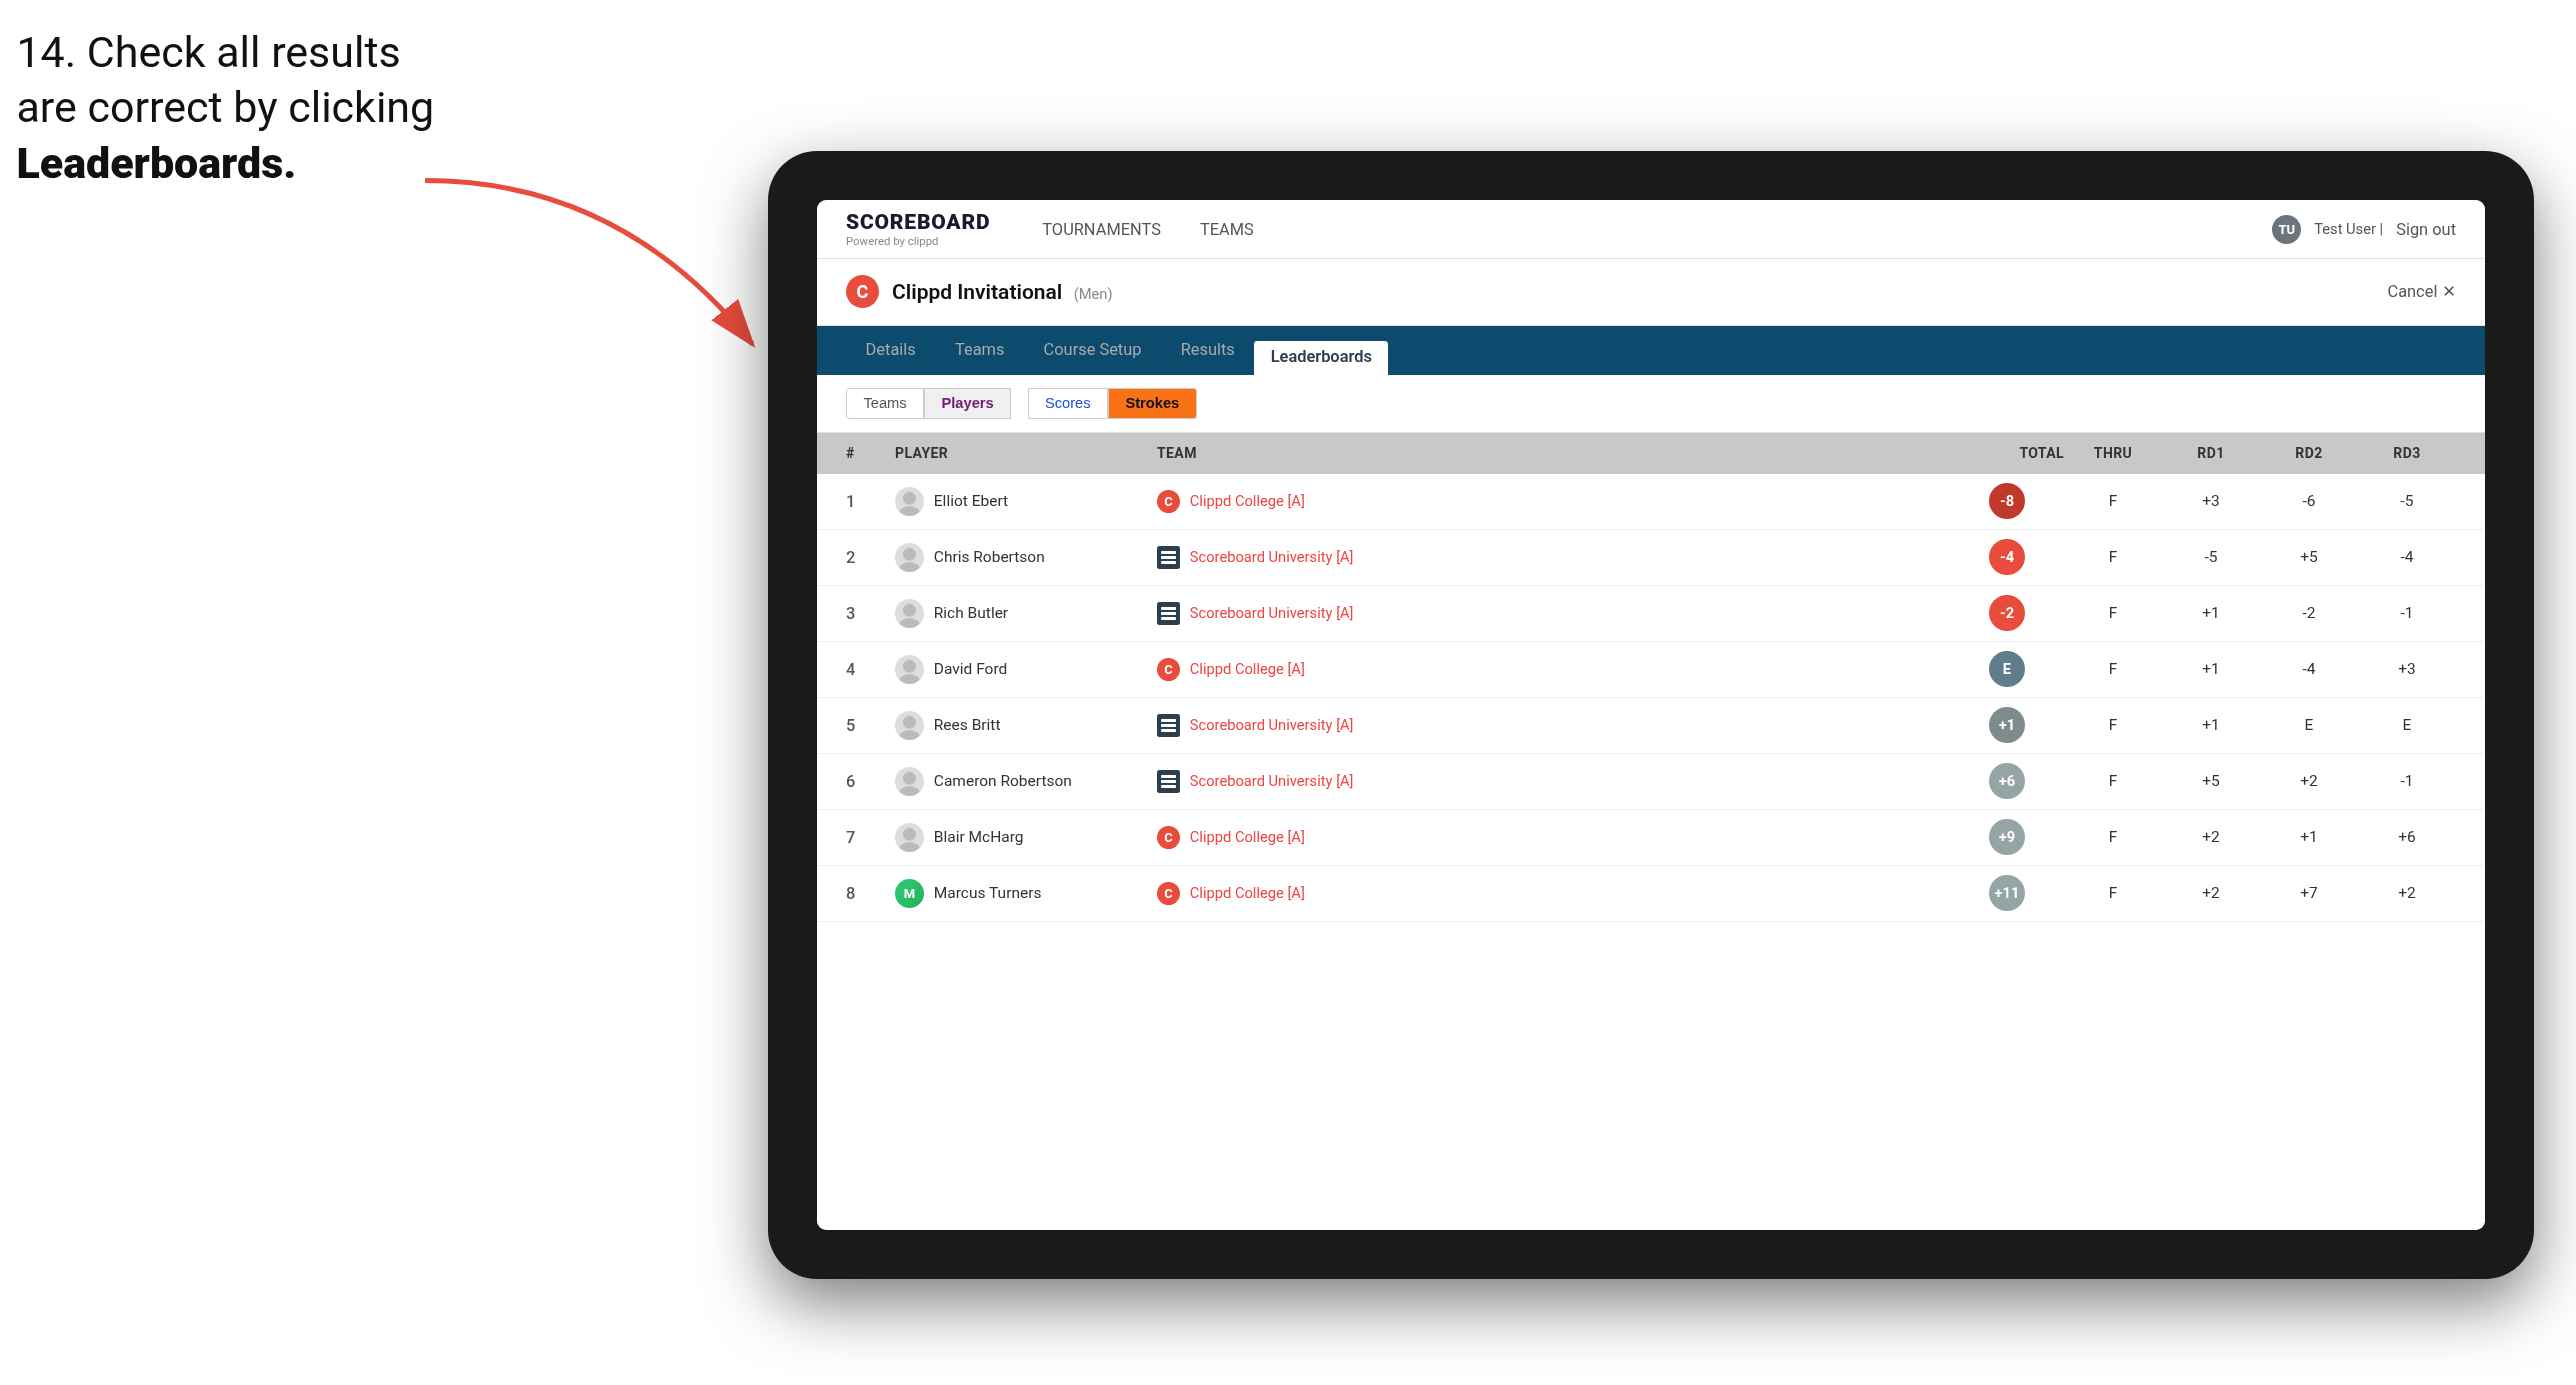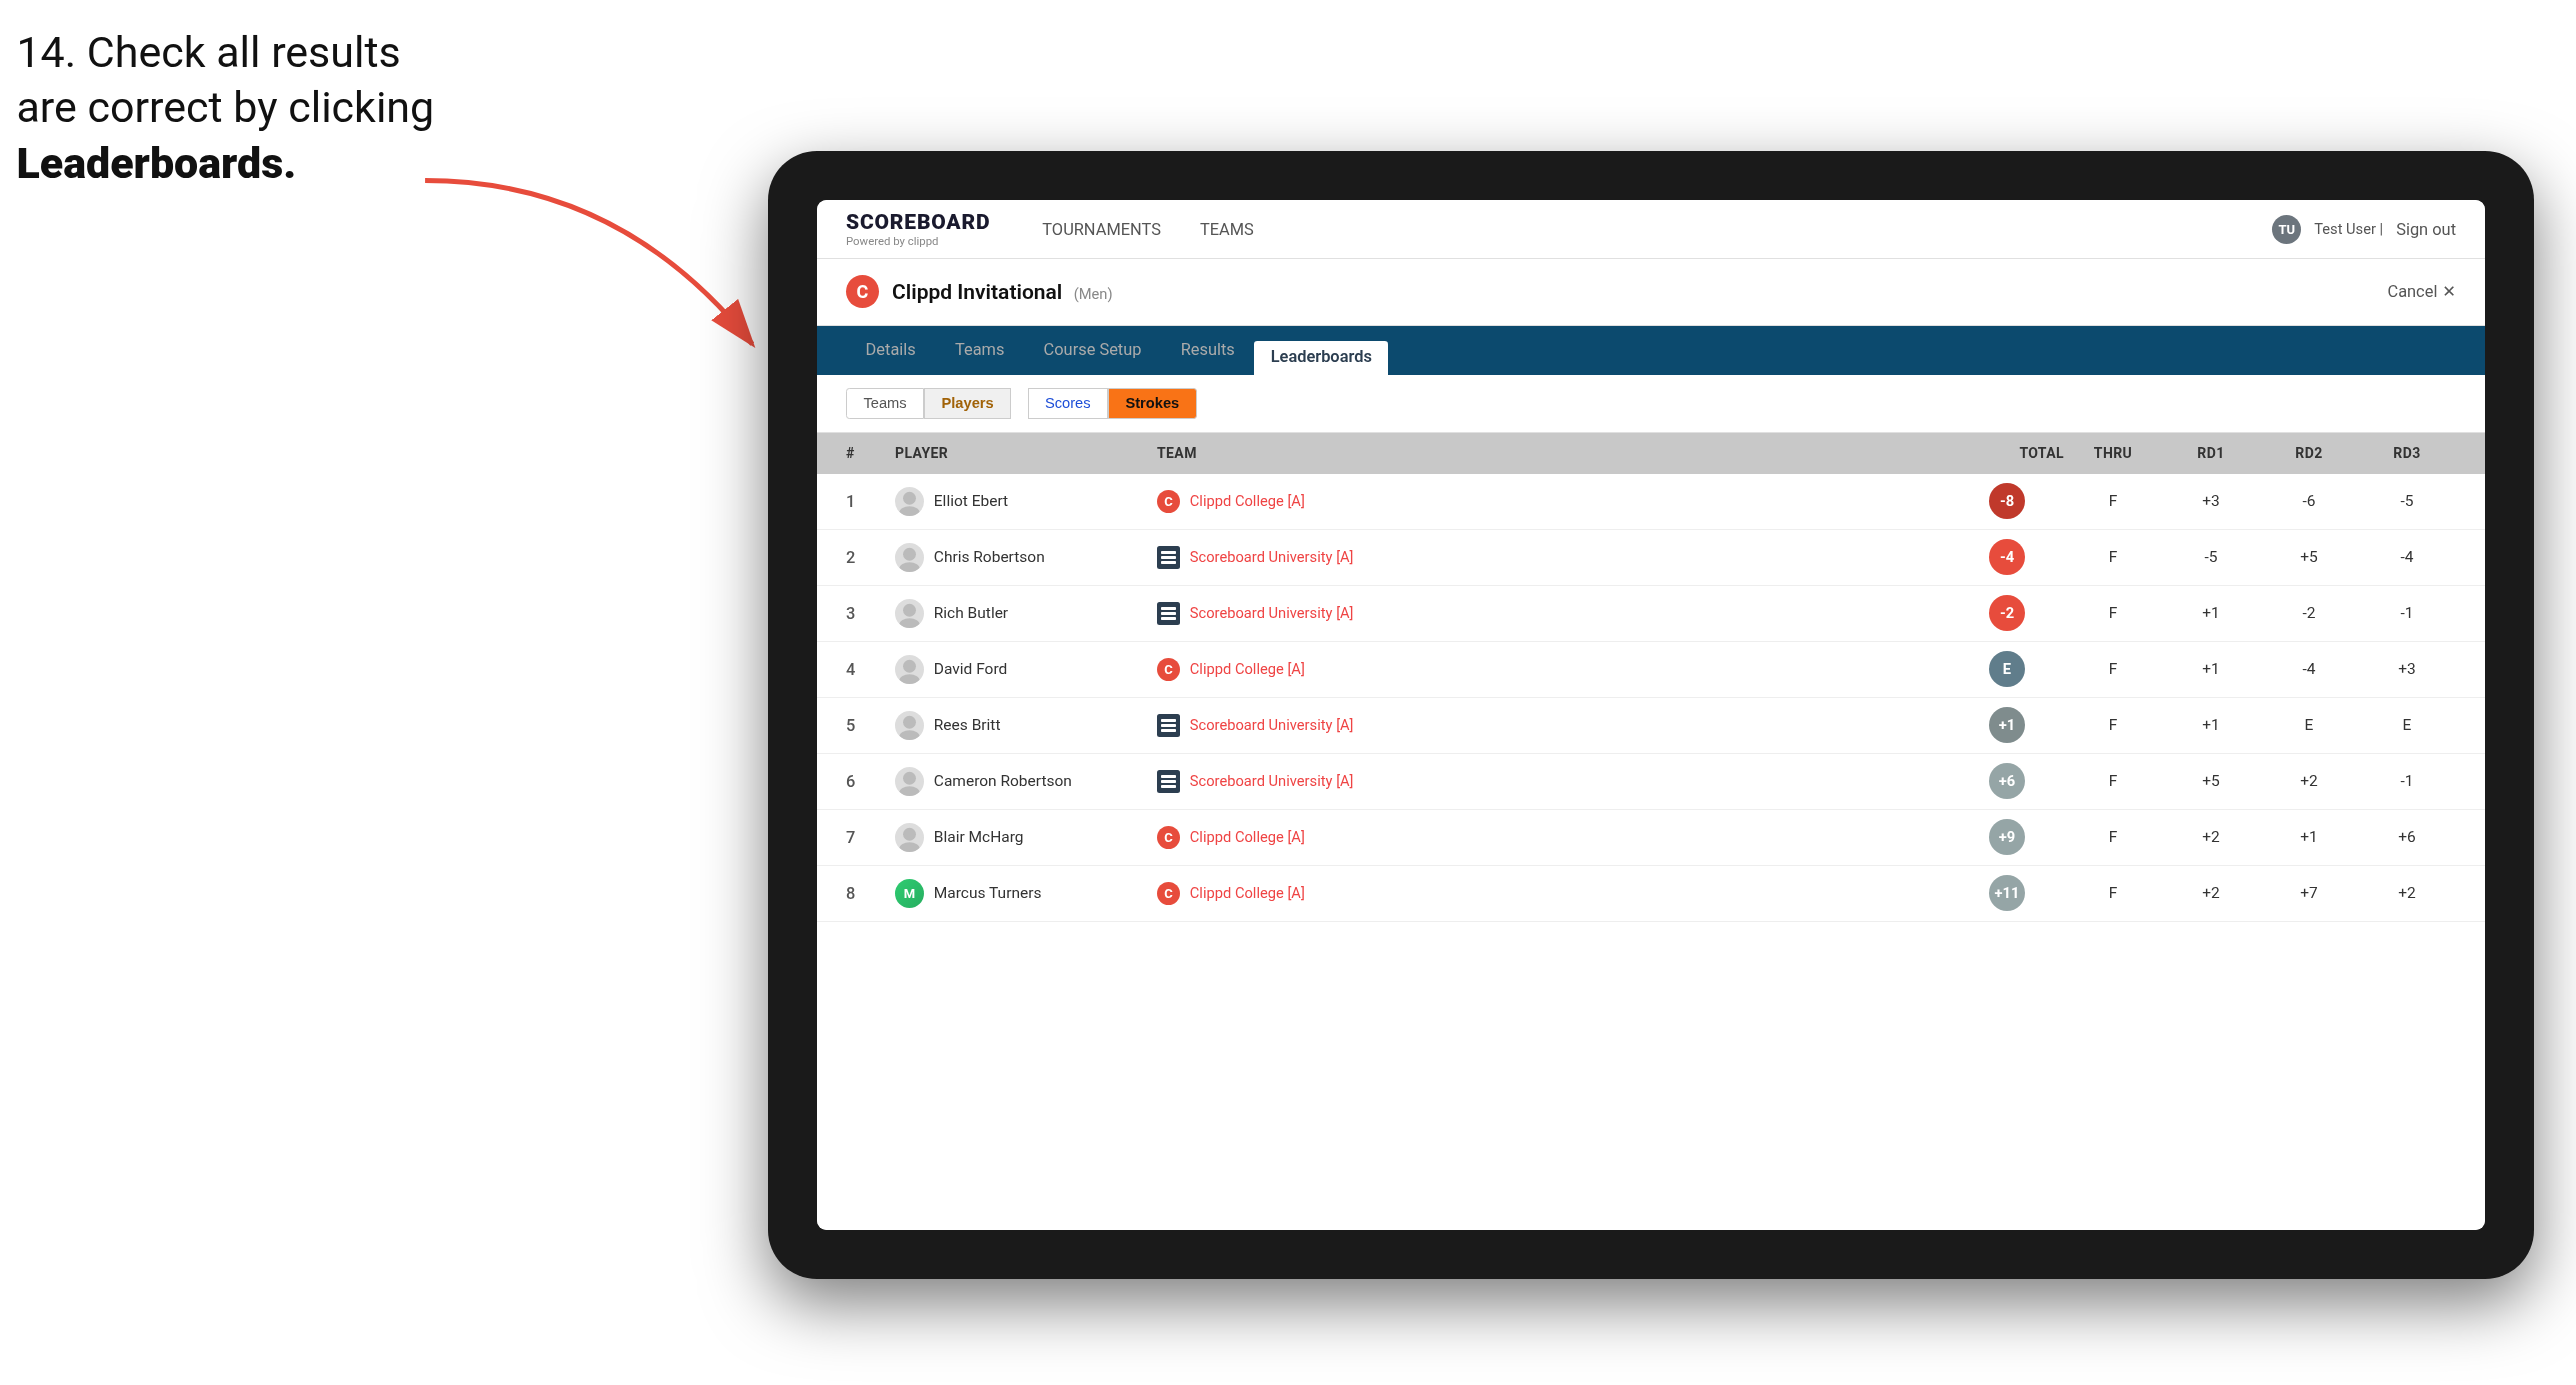--- a/index.html
+++ b/index.html
@@ -207,21 +207,21 @@
       border: 0.8px solid #ccc;
       background: #fff;
       color: #555;
       cursor: pointer;
       border-radius: 0;
     }
     .filter-btn:first-child { border-radius: 3.3px 0 0 3.3px; }
     .filter-btn.active {
       background: #f0f0f0;
       font-weight: 600;
-      color: #a16207;
+      color: #701a75;
     }
     .filter-sep { width: 16.4px; }
     .filter-btn-right {
       font-size: 14.7px;
       padding: 6.5px 16.4px;
       border: 0.8px solid #ccc;
       background: #fff;
       color: #1d4ed8;
       cursor: pointer;
     }

